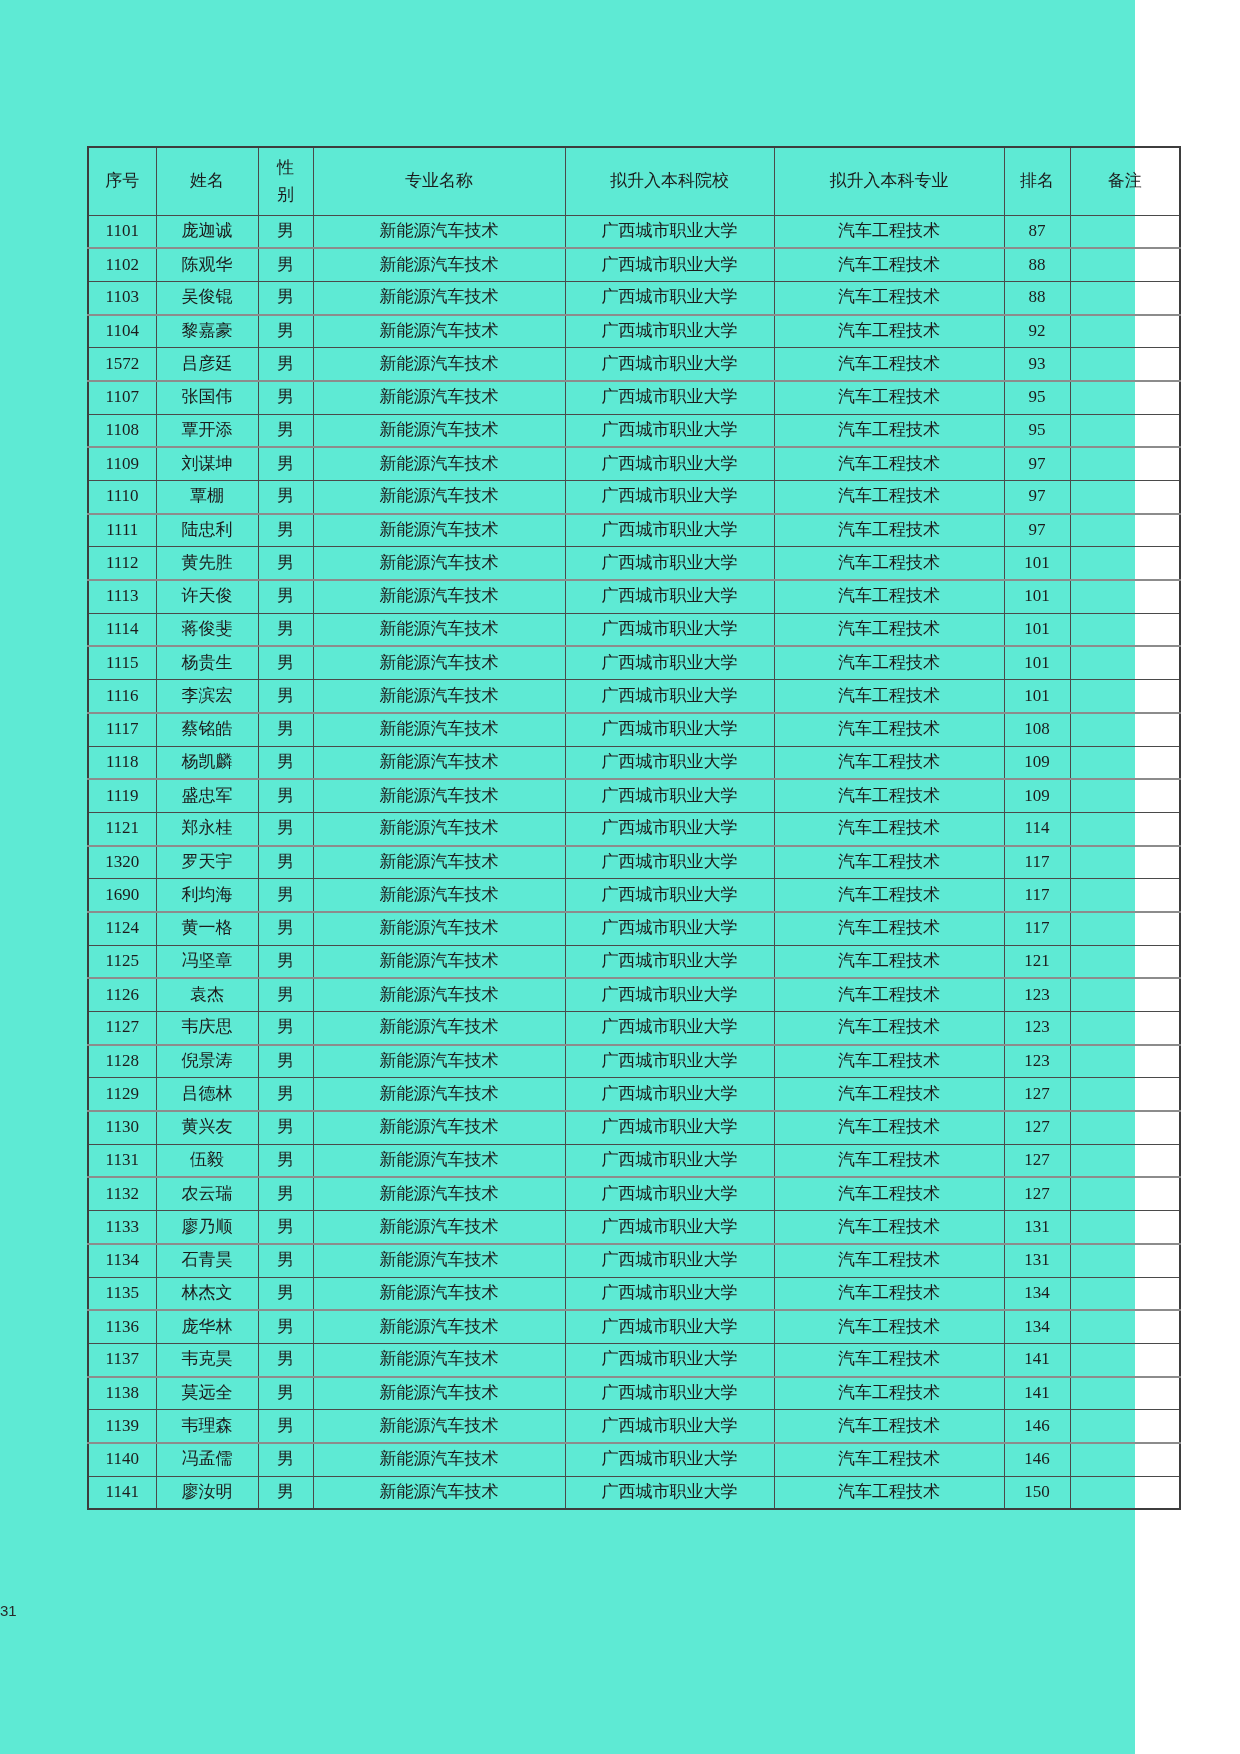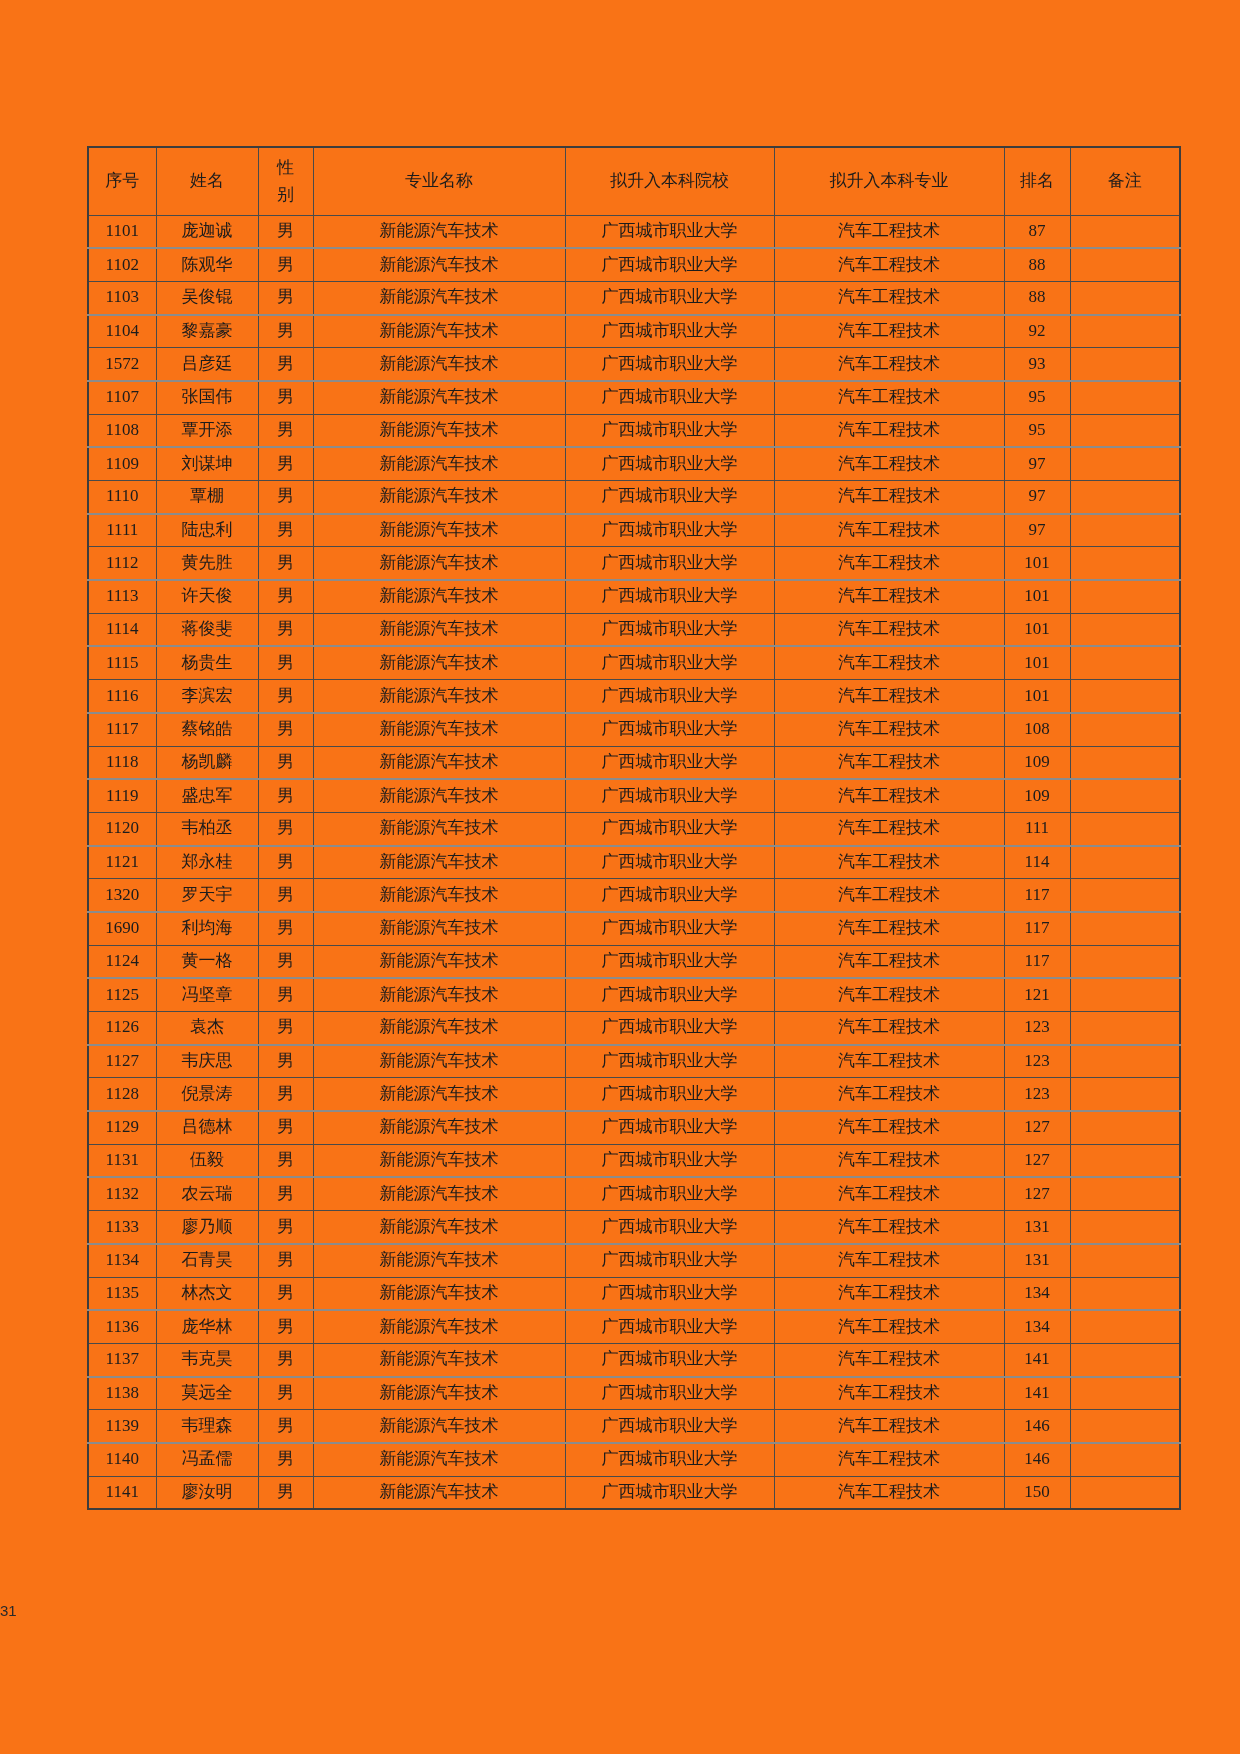--- a/index.html
+++ b/index.html
@@ -7,23 +7,23 @@
   body {
     width: 1240px;
     height: 1754px;
     position: relative;
     font-family: "Liberation Serif", "DejaVu Serif", serif;
     color: #1c1c1c;
   }
   .page {
     position: absolute;
     left: 0; top: 0;
-    width: 1240px;
+    width: 1135px;
     height: 1754px;
-    background: #f97316;
+    background: #5eead4;
   }
   table.roster {
     position: absolute;
     left: 87px;
     top: 146px;
     width: 1092px;
     border-collapse: collapse;
     table-layout: fixed;
     border: 2px solid #3d3d3d;
   }
@@ -265,30 +265,20 @@
           <td>1119</td>
           <td>盛忠军</td>
           <td>男</td>
           <td>新能源汽车技术</td>
           <td>广西城市职业大学</td>
           <td>汽车工程技术</td>
           <td>109</td>
           <td></td>
         </tr>
         <tr>
-          <td>1120</td>
-          <td>韦柏丞</td>
-          <td>男</td>
-          <td>新能源汽车技术</td>
-          <td>广西城市职业大学</td>
-          <td>汽车工程技术</td>
-          <td>111</td>
-          <td></td>
-        </tr>
-        <tr>
           <td>1121</td>
           <td>郑永桂</td>
           <td>男</td>
           <td>新能源汽车技术</td>
           <td>广西城市职业大学</td>
           <td>汽车工程技术</td>
           <td>114</td>
           <td></td>
         </tr>
         <tr>
@@ -357,20 +347,30 @@
           <td>男</td>
           <td>新能源汽车技术</td>
           <td>广西城市职业大学</td>
           <td>汽车工程技术</td>
           <td>123</td>
           <td></td>
         </tr>
         <tr>
           <td>1129</td>
           <td>吕德林</td>
+          <td>男</td>
+          <td>新能源汽车技术</td>
+          <td>广西城市职业大学</td>
+          <td>汽车工程技术</td>
+          <td>127</td>
+          <td></td>
+        </tr>
+        <tr>
+          <td>1130</td>
+          <td>黄兴友</td>
           <td>男</td>
           <td>新能源汽车技术</td>
           <td>广西城市职业大学</td>
           <td>汽车工程技术</td>
           <td>127</td>
           <td></td>
         </tr>
         <tr>
           <td>1131</td>
           <td>伍毅</td>

